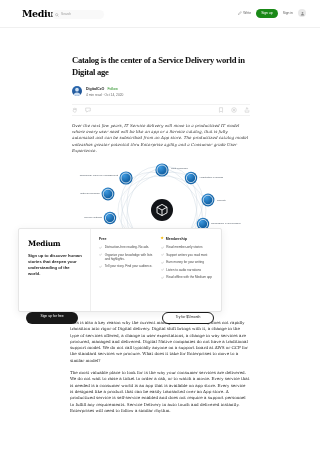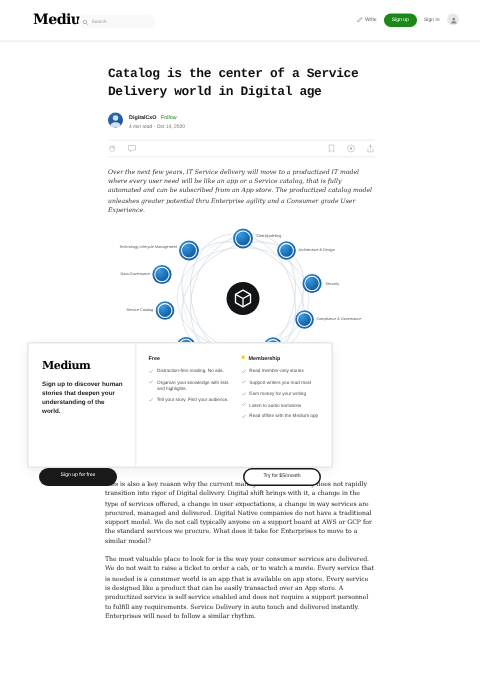--- a/index.html
+++ b/index.html
@@ -59,22 +59,22 @@
   .avatar-hdr svg { display: block; }
 
   
   .article {
     position: absolute; top: 28px; left: 0; width: 320px;
     padding: 0;
   }
   .art-inner { width: 180px; margin: 0 auto; padding-left: 2px; }
 
   .art-title {
-    margin-top: 16px;
-    font-family: Liberation Mono, monospace;
+    margin-top: 27px;
+    font-family: Liberation Serif, serif;
     font-weight: 700;
     font-size: 8.6px; line-height: 11.5px;
     letter-spacing: -0.25px;
     color: #101010;
   }
 
   .byline {
     margin-top: 8px;
     display: flex; align-items: flex-start; gap: 4px;
   }

